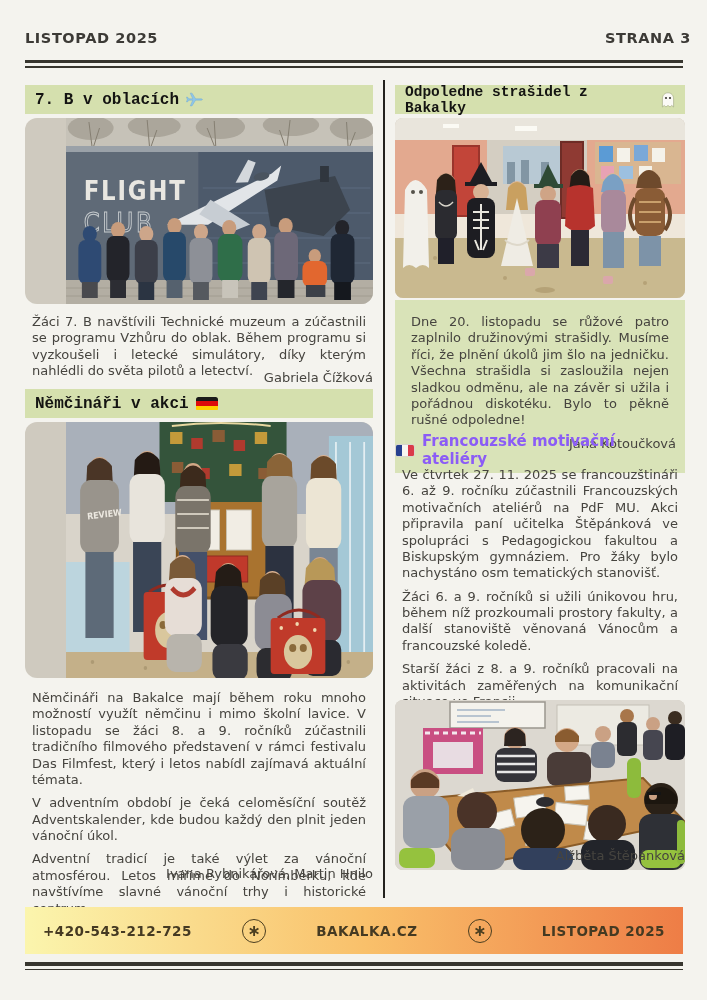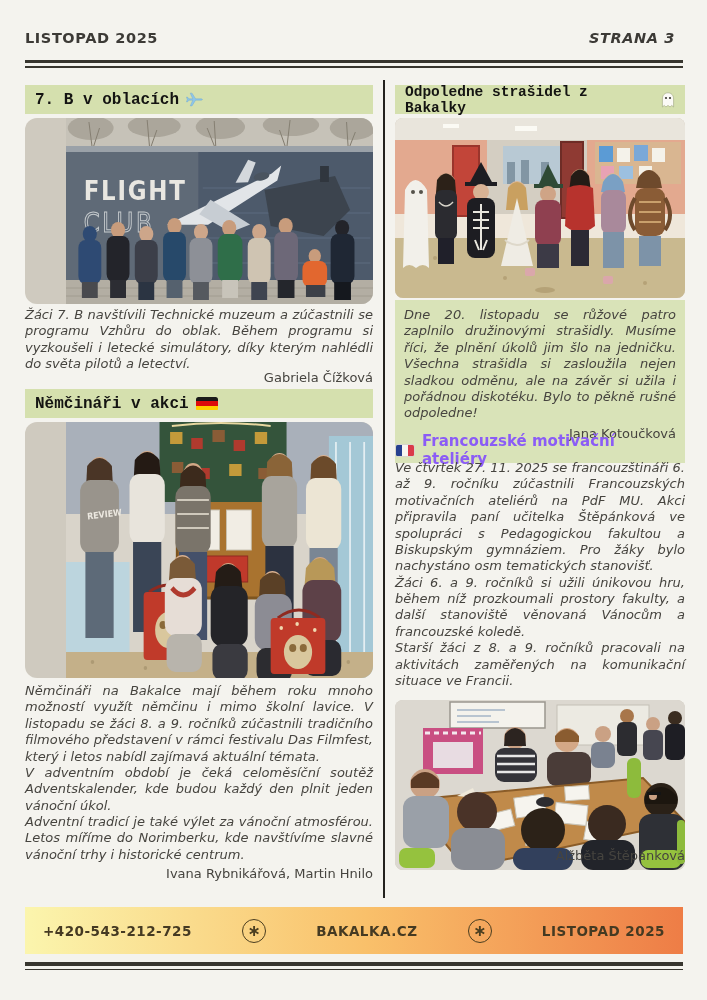--- a/index.html
+++ b/index.html
@@ -22,21 +22,21 @@
     padding:0 10px; font-weight:700; color:#141412;font-family:Liberation Mono, monospace;
   }
   .hbar.left-col  { left:25px;  width:348px; height:29px; font-size:16px; }
   .hbar.right-col { left:395px; width:290px; height:29px; font-size:14.5px; }
   .hplain {
     display:flex; align-items:center; gap:7px;
     font-weight:700; color:#8b5cf6; font-size:15px;
   }
   
   .body-text { font-size:13px; line-height:1.26; text-align:justify; color:#46443f; }
-  .body-text p { margin:0;font-style:italic; }
+  .body-text p { margin:7px; }
   .author { font-size:13px; color:#46443f; text-align:right; }
   .leftw  { left:25px;  width:348px; }
   .rightw { left:395px; width:290px; }
   .green-block { background:#d9e3b8; padding:7px 9px 22px 9px; }
   
   .photo { overflow:hidden; background:#cfcabf; }
   .photo svg { display:block; width:100%; height:100%; }
   .r12 { border-radius:12px;padding-left:41px; }
   .r8  { border-radius:8px; }
   
@@ -59,21 +59,21 @@
     display:flex; align-items:center; justify-content:center;
     color:#4b3e20; font-size:16px; font-weight:700; line-height:1;
   }
 </style>
 </head>
 <body>
 
 <div id="page">
 
   <div class="abs masthead" style="left:25px;">LISTOPAD 2025</div>
-  <div class="abs masthead" style="right:32px;font-style:italic;">STRANA 3</div>
+  <div class="abs masthead" style="right:16px;">STRANA 3</div>
   <div class="abs rule thick" style="top:60px;"></div>
   <div class="abs rule thin" style="top:66px;"></div>
 
   <div class="abs vdivider"></div>
 
   <div class="abs hbar left-col" style="top:85px;">
     <span>7. B v oblacích</span>
     <span class="plane-icon">
       <svg width="17" height="17" viewBox="0 0 24 24">
           <path fill="#8ec6ea" stroke="#6da6cc" stroke-width="0.6" d="M21 11 L13.5 11 L8.5 3 L6 3 L9.5 11 L4 11 L2 8.5 L0.7 8.5 L1.8 12 L0.7 15.5 L2 15.5 L4 13 L9.5 13 L6 21 L8.5 21 L13.5 13 L21 13 C22.2 13 23.2 12.5 23.2 12 C23.2 11.5 22.2 11 21 11 Z"></path>

